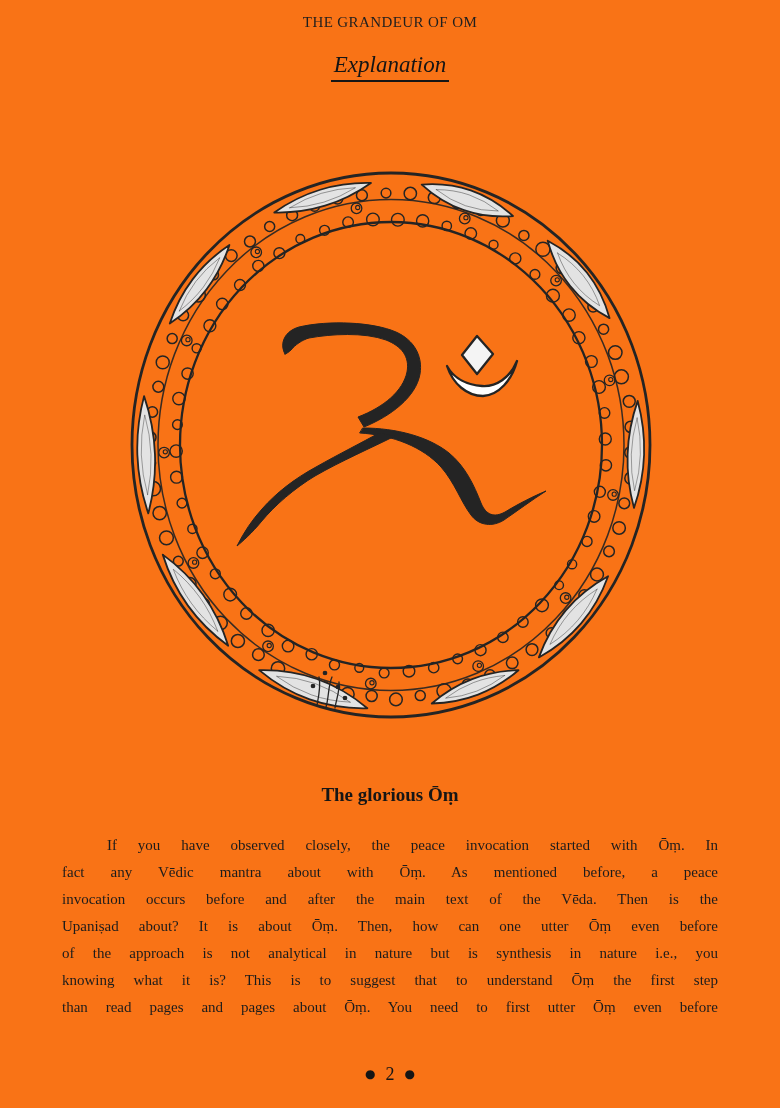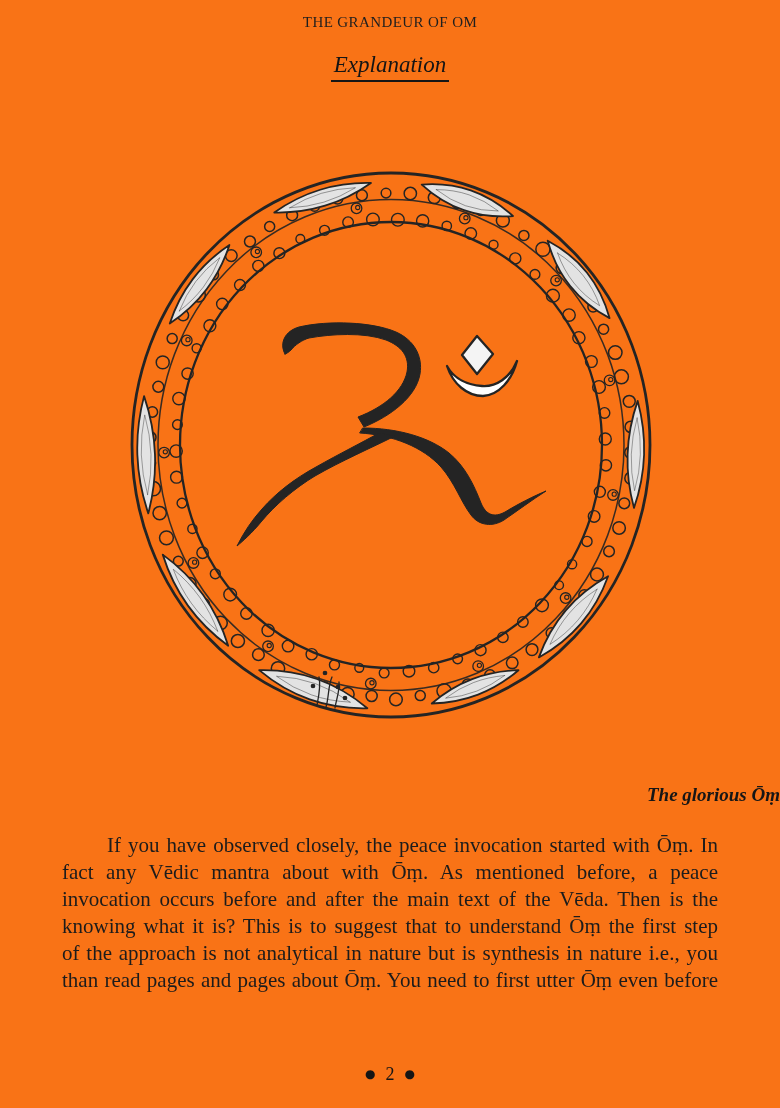--- a/index.html
+++ b/index.html
@@ -13,26 +13,26 @@
   }
   .title-wrap{position:absolute;top:52px;left:0;width:780px;text-align:center;}
   .section-title{
     display:inline-block;font-size:23px;font-weight:normal;font-style:italic;
     border-bottom:2.5px solid #161616;padding:0 3px 2px 3px;color:#151515;
   }
   figure{margin:0;}
   #mandala-svg{position:absolute;left:125px;top:165px;}
   #mandala-svg *{stroke-linecap:round;stroke-linejoin:round;}
   .figure-caption{
-    position:absolute;top:784px;left:0;width:780px;text-align:right;
-    font-size:19px;font-weight:bold;font-style:italic;color:#161616;
+    position:absolute;top:784px;left:0;width:780px;text-align:center;
+    font-size:19px;font-weight:bold;color:#161616;
   }
   .bodytext{
     position:absolute;top:832px;left:62px;width:656px;
-    font-size:21px;line-height:27px;color:#1c1c1c;
+    font-size:15px;line-height:27px;color:#1c1c1c;
   }
   .tline{text-align:justify;text-align-last:justify;white-space:normal;}
   .tline.first{text-indent:45px;}
   .pageno{
     position:absolute;top:1064px;left:0;width:780px;text-align:center;
     font-size:18px;color:#151515;
   }
   .pageno .dot{
     font-family:"DejaVu Sans",sans-serif;font-size:12px;
     position:relative;top:-2px;margin:0 10px;
@@ -262,20 +262,21 @@
       </g>
     </svg>
   </figure>
 
   <div class="figure-caption">The glorious Ōṃ</div>
 
   <div class="bodytext" id="bodytext">
       <div class="tline first">If you have observed closely, the peace invocation started with Ōṃ. In</div>
       <div class="tline">fact any Vēdic mantra about with Ōṃ. As mentioned before, a peace</div>
       <div class="tline">invocation occurs before and after the main text of the Vēda. Then is the</div>
+      <div class="tline">Upaniṣad about? It is about Ōṃ. Then, how can one utter Ōṃ even before</div>
+      <div class="tline">of the approach is not analytical in nature but is synthesis in nature i.e., you</div>
       <div class="tline">knowing what it is? This is to suggest that to understand Ōṃ the first step</div>
-      <div class="tline">of the approach is not analytical in nature but is synthesis in nature i.e., you</div>
       <div class="tline">than read pages and pages about Ōṃ. You need to first utter Ōṃ even before</div>
     </div>
 
   <div class="pageno"><span class="dot">●</span><span>2</span><span class="dot">●</span></div>
 
 </div>
 
 </body></html>

